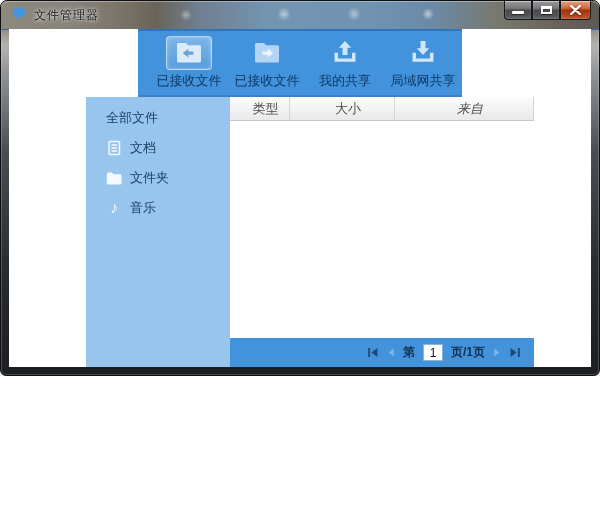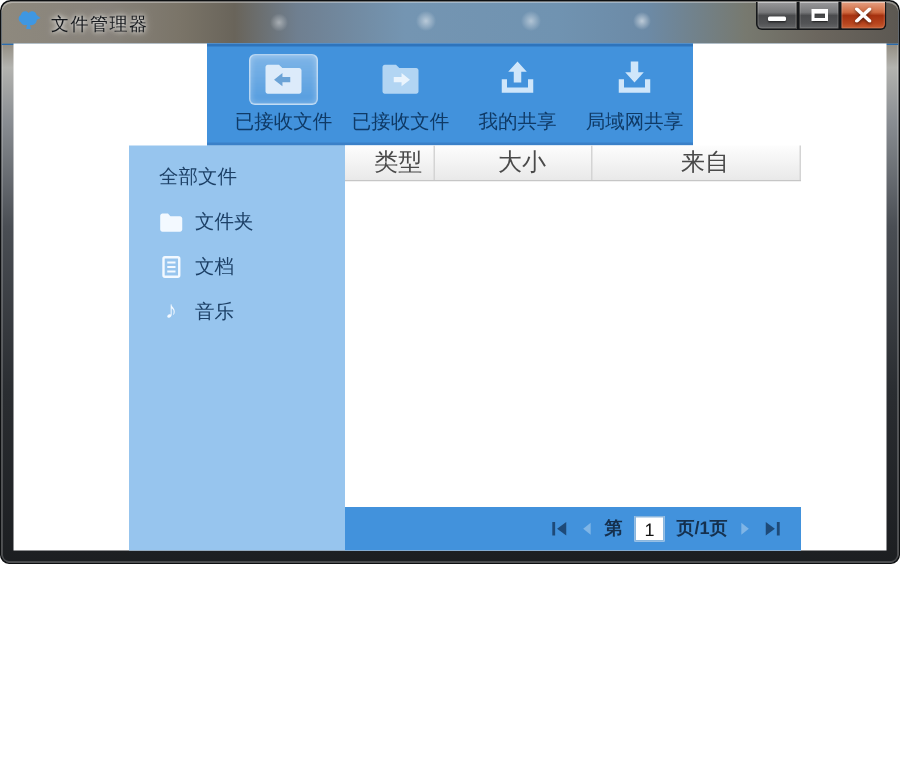--- a/index.html
+++ b/index.html
@@ -80,26 +80,26 @@
   .sb-item { height:30px; display:flex; align-items:center; padding-left:20px;
     color:#1d4066; font-size:13px; cursor:pointer; }
   .sb-icon { width:16px; height:16px; margin-right:8px; display:flex; align-items:center;
     justify-content:center; flex:0 0 16px; }
   .sb-note { font-size:16px; color:#f3f9ff; line-height:16px; }
 
   
   .main { flex:1; display:flex; flex-direction:column; background:#fff; min-width:0; }
   .table-header { height:24px; flex:0 0 24px; display:flex;
     background:linear-gradient(180deg,#fdfdfd,#e9e9e9); border-bottom:1px solid #c6c6c6; }
-  .th { display:flex; align-items:center; justify-content:center; font-size:16px; color:#4a4a4a;
+  .th { display:flex; align-items:center; justify-content:center; font-size:13px; color:#4a4a4a;
     border-right:1px solid #d4d4d4; cursor:pointer;margin-left:12px; }
   .th.c0 { width:48px; }
   .th.c1 { width:80px; }
   .th.c2 { width:93px; }
-  .th.c3 { width:127px; }
+  .th.c3 { width:127px;font-style:italic; }
   .th.c4 { flex:1; border-right:none; }
   .content { flex:1; background:#fff; }
 
   
   .pagebar { height:29px; flex:0 0 29px; background:#4292dc; display:flex; align-items:center;
     justify-content:flex-end; gap:8px; padding-right:13px; }
   .pg-btn { display:flex; align-items:center; cursor:pointer; }
   .page-label { color:#15304e; font-size:12px; font-weight:700; }
   .page-input { width:20px; height:17px; border:1px solid #8ab6dd; background:#fff;
     font-size:12px; text-align:center; padding:0; color:#111;
@@ -180,39 +180,39 @@
     </div>
 
     <div class="body">
 
       <div class="sidebar">
         <div class="sb-item">
           <span>全部文件</span>
         </div>
         <div class="sb-item">
           <span class="sb-icon">
-            <svg width="16" height="15" viewBox="0 0 16 15">
-              <path d="M.8 2.9 C.8 2.1 1.5 1.4 2.3 1.4 H6 l1.6 1.8 H14 c.8 0 1.5 .7 1.5 1.5 V12 c0 .8 -.7 1.5 -1.5 1.5 H2.3 C1.5 13.5 .8 12.8 .8 12 Z" fill="#f3f9ff"></path>
-            </svg>
-          </span>
-          <span>文件夹</span>
-        </div>
-        <div class="sb-item">
-          <span class="sb-icon">
             <svg width="16" height="16" viewBox="0 0 16 16">
               <rect x="3" y="1.5" width="10.5" height="13" rx="1" fill="none" stroke="#f3f9ff" stroke-width="1.6"></rect>
               <line x1="5.5" y1="5" x2="11" y2="5" stroke="#f3f9ff" stroke-width="1.3"></line>
               <line x1="5.5" y1="8" x2="11" y2="8" stroke="#f3f9ff" stroke-width="1.3"></line>
               <line x1="5.5" y1="11" x2="11" y2="11" stroke="#f3f9ff" stroke-width="1.3"></line>
             </svg>
           </span>
           <span>文档</span>
         </div>
         <div class="sb-item">
           <span class="sb-icon">
+            <svg width="16" height="15" viewBox="0 0 16 15">
+              <path d="M.8 2.9 C.8 2.1 1.5 1.4 2.3 1.4 H6 l1.6 1.8 H14 c.8 0 1.5 .7 1.5 1.5 V12 c0 .8 -.7 1.5 -1.5 1.5 H2.3 C1.5 13.5 .8 12.8 .8 12 Z" fill="#f3f9ff"></path>
+            </svg>
+          </span>
+          <span>文件夹</span>
+        </div>
+        <div class="sb-item">
+          <span class="sb-icon">
               <span class="sb-note">♪</span>
             </span>
           <span>音乐</span>
         </div>
       </div>
 
       <div class="main">
         <div class="table-header">
           <div class="th c0">类型</div>
           <div class="th c2">大小</div>

